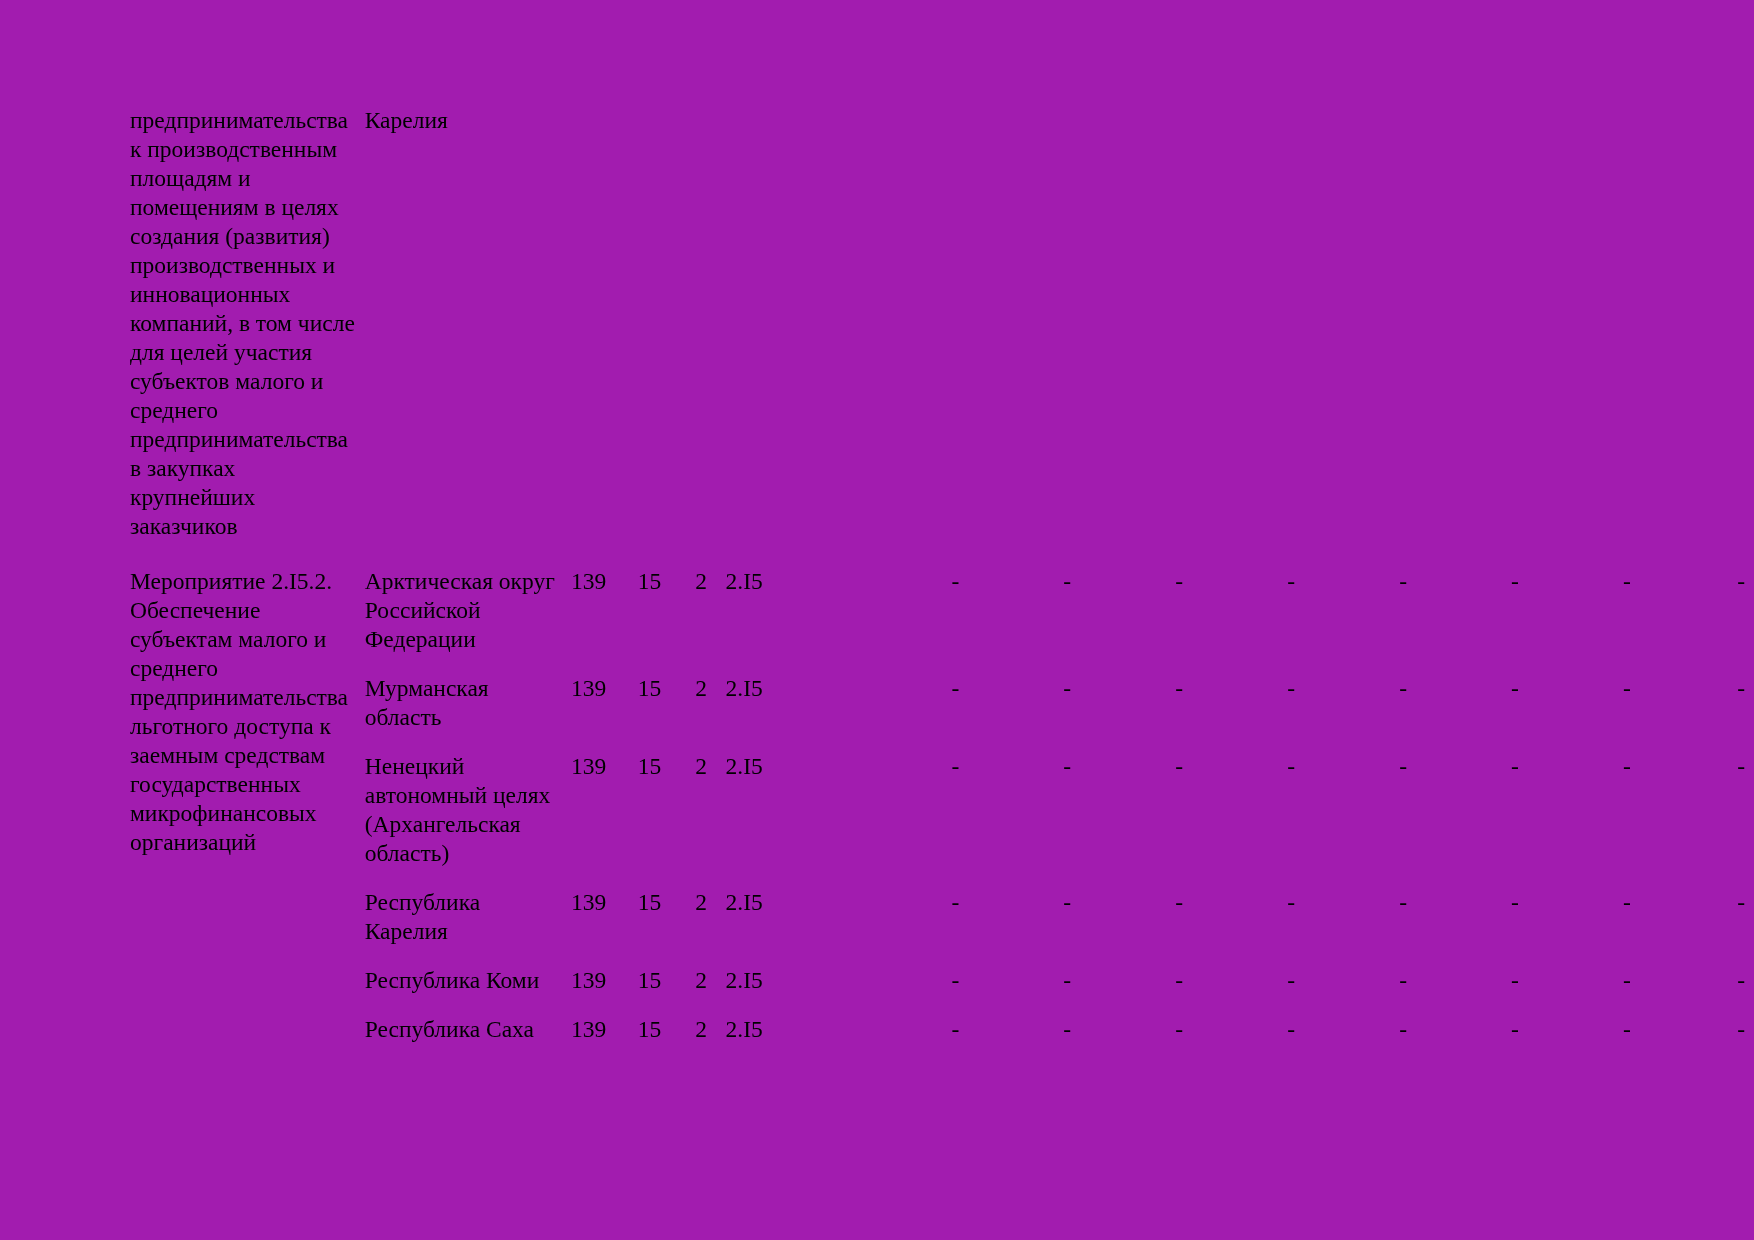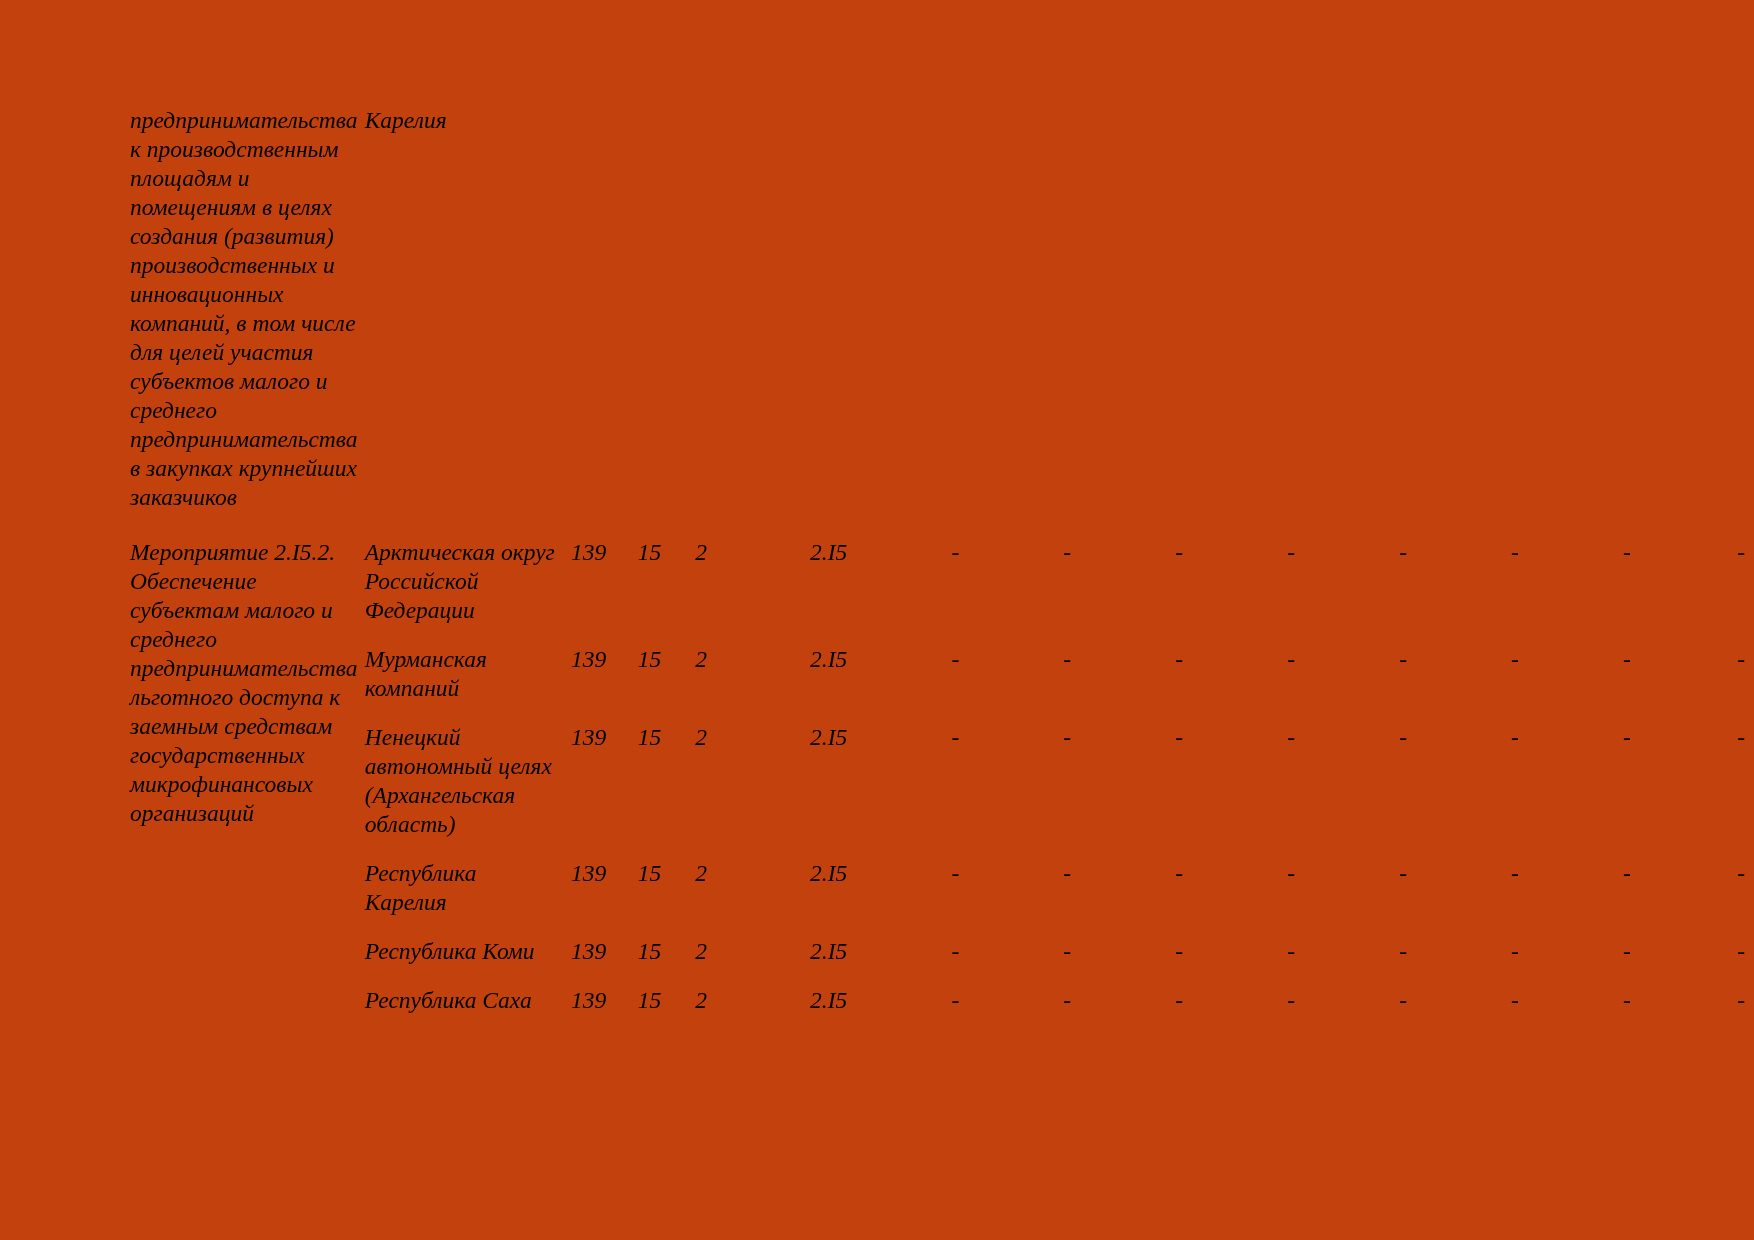--- a/index.html
+++ b/index.html
@@ -13,22 +13,21 @@
     height: 1240px;
     position: relative;
     font-family: "Liberation Serif", "DejaVu Serif", serif;
     color: #000000;
     overflow: hidden;
   }
 
   .page {
     position: absolute;
     inset: 0;
-    background: #c2410c;
-    font-style: italic;
+    background: #a21caf;
   }
 
   .doc-table {
     position: absolute;
     left: 130px;
     top: 106px;
     width: 1615px;
     border-collapse: collapse;
     table-layout: fixed;
   }
@@ -50,21 +49,21 @@
   col.c-n2        { width: 50px;  }
   col.c-n3        { width: 45px;  }
   col.c-code      { width: 112px; }
   col.c-d         { width: 103px; }
   col.c-dlast     { width: 105px; }
 
   .cell-measure  { padding-right: 14px; }
   .cell-region   { padding-right: 10px; }
 
   .num  { text-align: center; padding-right: 12px; white-space: nowrap; }
-  .code { text-align: right;  padding-left: 10px;  white-space: nowrap; }
+  .code { text-align: left;  padding-left: 10px;  white-space: nowrap; }
   .dash { text-align: right; padding-right: 8px;  white-space: nowrap; }
 
   .row-gap td { padding-top: 26px; }
   .row-gap-small td { padding-top: 20px; }
 </style>
 </head>
 <body>
 
 <div class="page">
 
@@ -115,21 +114,21 @@
         <td class="dash">-</td>
         <td class="dash">-</td>
         <td class="dash">-</td>
         <td class="dash">-</td>
         <td class="dash">-</td>
         <td class="dash">-</td>
         <td class="dash">-</td>
       </tr>
 
       <tr class="row-gap-small">
-        <td class="cell-region">Мурманская компаний</td>
+        <td class="cell-region">Мурманская область</td>
         <td class="num">139</td>
         <td class="num">15</td>
         <td class="num">2</td>
         <td class="code">2.I5</td>
         <td class="dash">-</td>
         <td class="dash">-</td>
         <td class="dash">-</td>
         <td class="dash">-</td>
         <td class="dash">-</td>
         <td class="dash">-</td>

